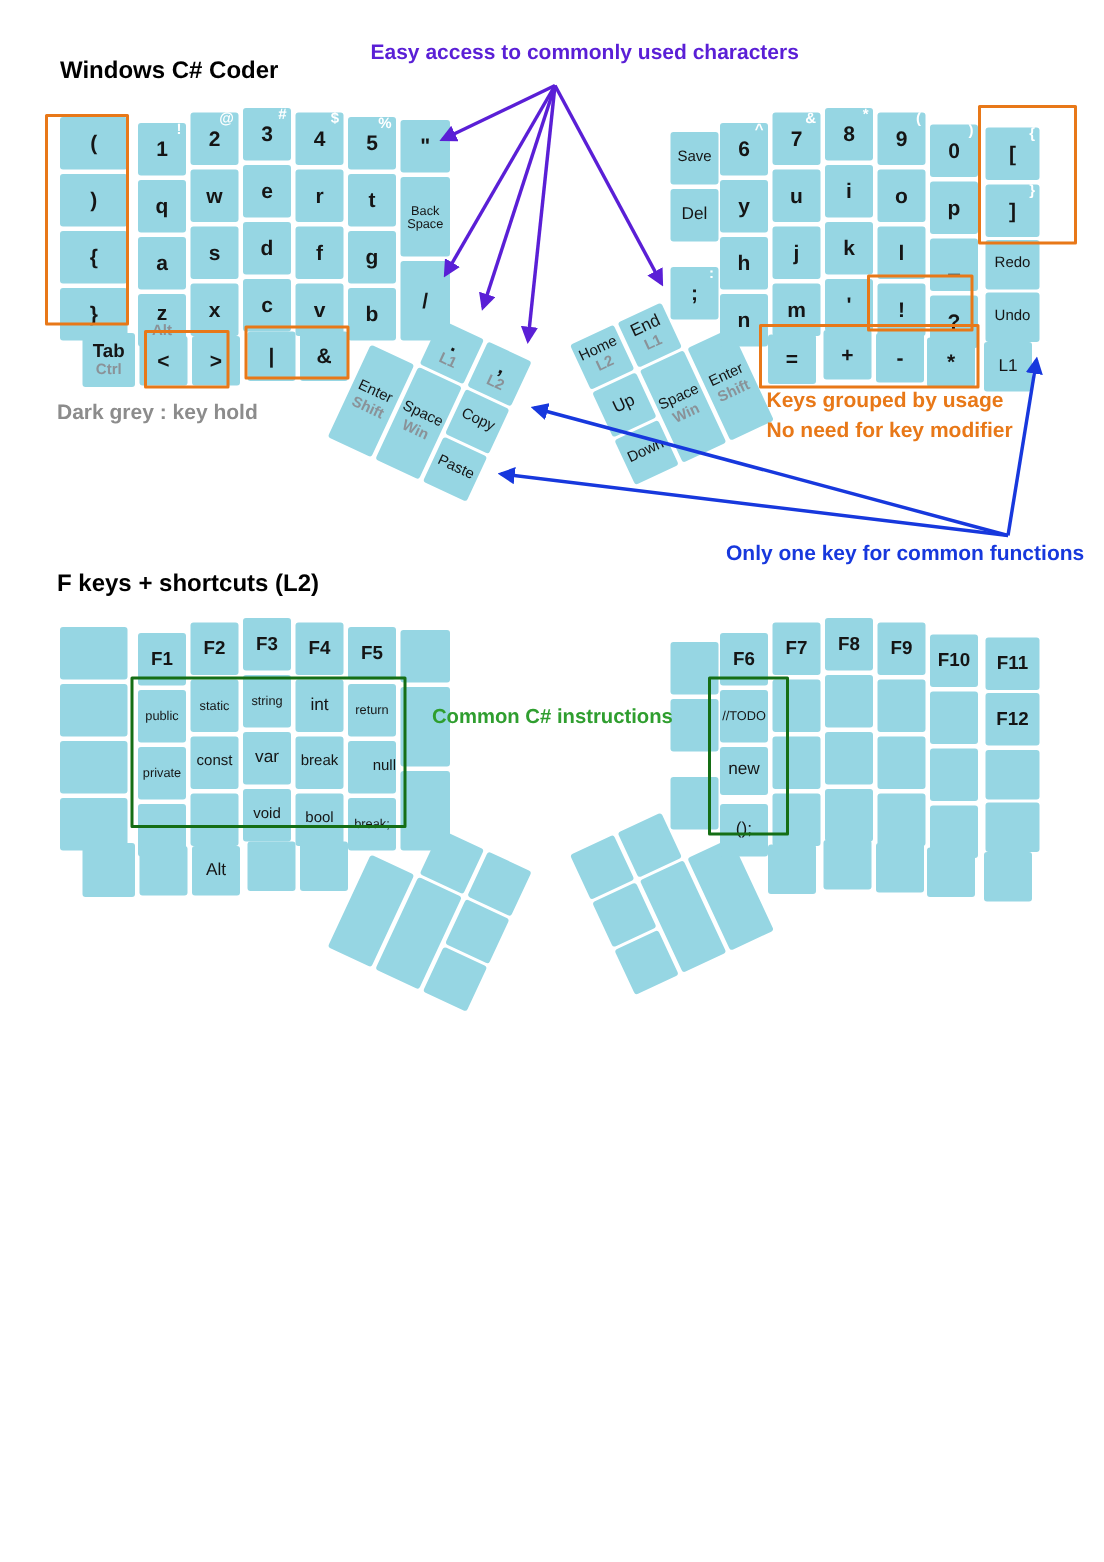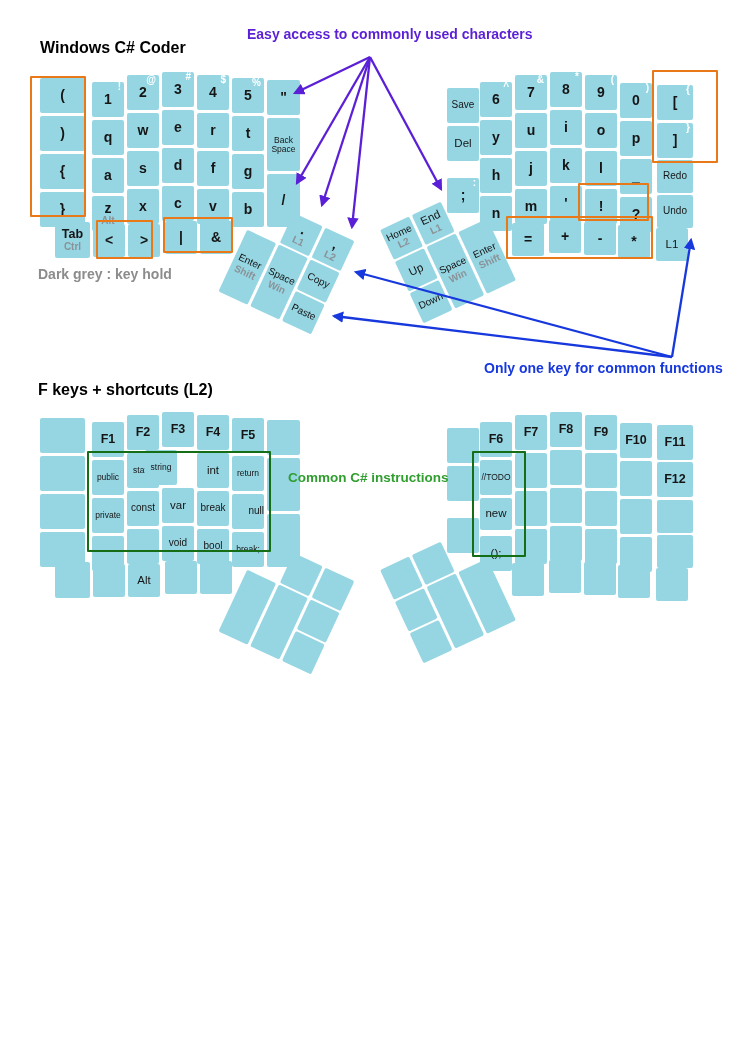--- a/index.html
+++ b/index.html
@@ -34,20 +34,24 @@
   #ann-common{left:288px;top:470px;color:var(--greent,#2f9e2f);font-size:13.5px;}
 </style>
 </head>
 <body>
 
 <div id="stage" style="--key: #96d6e3; --grey: #8a9298; --purple: #5a1fd6; --blue: #1738dd; --orange: #e87818; --greent: #2f9e2f;">
 
   <div class="ann" id="title-main">Windows C# Coder</div>
   <div class="ann" id="ann-easy">Easy access to commonly used characters</div>
   <div class="ann" id="ann-hold">Dark grey : key hold</div>
+  <div class="ann" id="ann-grouped">
+    <div>Keys grouped by usage</div>
+    <div>No need for key modifier</div>
+  </div>
   <div class="ann" id="ann-onekey">Only one key for common functions</div>
   <div class="ann" id="title-l2">F keys + shortcuts (L2)</div>
   <div class="ann" id="ann-common">Common C# instructions</div>
 
   <div class="kb" id="kb-main">
     <div class="thumb" id="thumb-main-left">
         <div class="key" style="left: 35px; top: 0px; width: 32px; height: 33px;"><span class="s1">.</span><span class="hold">L1</span></div>
         <div class="key" style="left: 70px; top: 0px; width: 32px; height: 33px;"><span class="s1">,</span><span class="hold">L2</span></div>
         <div class="key" style="left: 0px; top: 35px; width: 32px; height: 68px;"><span class="s3">Enter</span><span class="hold">Shift</span></div>
         <div class="key" style="left: 35px; top: 35px; width: 32px; height: 68px;"><span class="s3">Space</span><span class="hold">Win</span></div>
@@ -152,21 +156,21 @@
       <div class="key" style="left: 40px; top: 532px; width: 45px; height: 35px;"></div>
       <div class="key" style="left: 92px; top: 422px; width: 32px; height: 35px;"><span class="sf">F1</span></div>
       <div class="key" style="left: 92px; top: 460px; width: 32px; height: 35px;"><span class="s4">public</span></div>
       <div class="key" style="left: 92px; top: 498px; width: 32px; height: 35px;"><span class="s4">private</span></div>
       <div class="key" style="left: 92px; top: 536px; width: 32px; height: 35px;"></div>
       <div class="key" style="left: 127px; top: 415px; width: 32px; height: 35px;"><span class="sf">F2</span></div>
       <div class="key" style="left: 127px; top: 453px; width: 32px; height: 35px;"><span class="s4">static</span></div>
       <div class="key" style="left: 127px; top: 491px; width: 32px; height: 35px;"><span class="s3">const</span></div>
       <div class="key" style="left: 127px; top: 529px; width: 32px; height: 35px;"></div>
       <div class="key" style="left: 162px; top: 412px; width: 32px; height: 35px;"><span class="sf">F3</span></div>
-      <div class="key" style="left: 145px; top: 450px; width: 32px; height: 35px;"><span class="s4">string</span></div>
+      <div class="key" style="left: 162px; top: 450px; width: 32px; height: 35px;"><span class="s4">string</span></div>
       <div class="key" style="left: 162px; top: 488px; width: 32px; height: 35px;"><span class="s2">var</span></div>
       <div class="key" style="left: 162px; top: 526px; width: 32px; height: 35px;"><span class="s3">void</span></div>
       <div class="key" style="left: 197px; top: 415px; width: 32px; height: 35px;"><span class="sf">F4</span></div>
       <div class="key" style="left: 197px; top: 453px; width: 32px; height: 35px;"><span class="s2">int</span></div>
       <div class="key" style="left: 197px; top: 491px; width: 32px; height: 35px;"><span class="s3">break</span></div>
       <div class="key" style="left: 197px; top: 529px; width: 32px; height: 35px;"><span class="s3">bool</span></div>
       <div class="key" style="left: 232px; top: 418px; width: 32px; height: 35px;"><span class="sf">F5</span></div>
       <div class="key" style="left: 232px; top: 456px; width: 32px; height: 35px;"><span class="s4">return</span></div>
       <div class="key" style="left: 232px; top: 494px; width: 32px; height: 35px; align-items: flex-end;"><span class="s3">null</span></div>
       <div class="key" style="left: 232px; top: 532px; width: 32px; height: 35px;"><span class="s4">break;</span></div>

